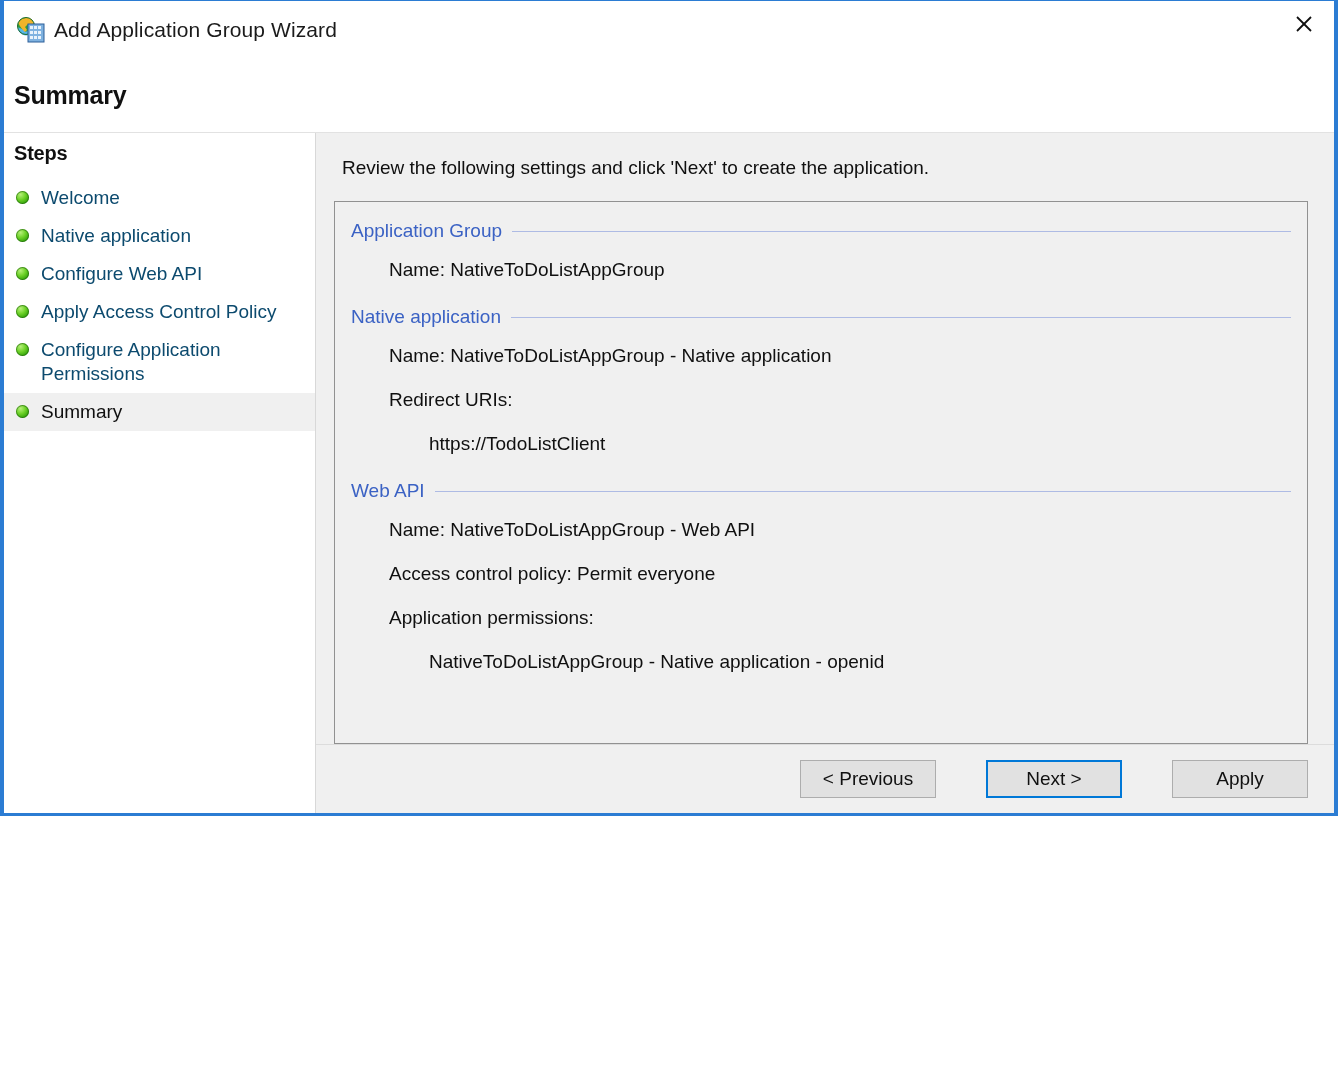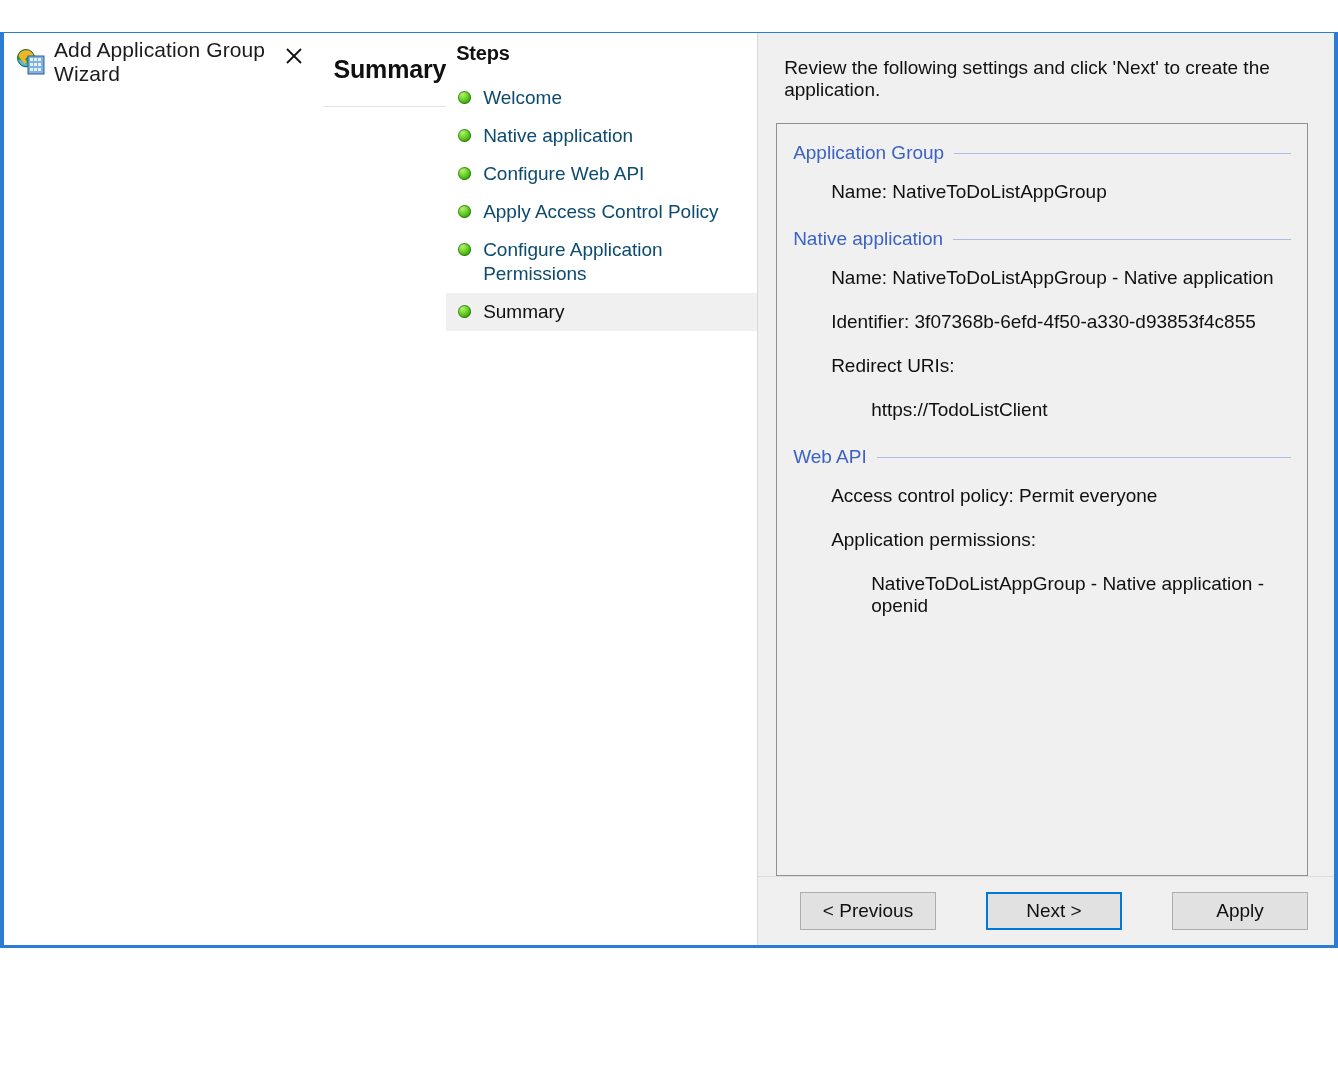--- a/index.html
+++ b/index.html
@@ -11,30 +11,29 @@
     width: 1338px;
     height: 1066px;
     font-family: "Liberation Sans", sans-serif;
     overflow: hidden;
   }
 
   
   #window {
     position: relative;
     width: 1338px;
-    height: 916px;
+    height: 816px;
     box-sizing: border-box;
     border-left: 4px solid #2b7cd3;
     border-right: 4px solid #2b7cd3;
     border-bottom: 3px solid #2b7cd3;
     border-top: 1px solid #2b7cd3;
     background: #ffffff;
     display: flex;
-    flex-direction: row;
-    margin-top: 32px;
+    flex-direction: column;
   }
 
   
   #titlebar {
     height: 58px;
     min-height: 58px;
     background: #ffffff;
     display: flex;
     align-items: center;
     position: relative;
@@ -296,29 +295,29 @@
           </div>
           <div class="section-body">
             <div class="detail-line">Name: NativeToDoListAppGroup</div>
           </div>
           <div class="section-head">
             <span class="sh-label">Native application</span>
             <span class="sh-rule"></span>
           </div>
           <div class="section-body">
             <div class="detail-line">Name: NativeToDoListAppGroup - Native application</div>
-            <div class="detail-line">Identifier: 3f07368b-6efd-4f50-a330-d93853f4c855</div>
             <div class="detail-line">Redirect URIs:</div>
             <div class="detail-line sub">https://TodoListClient</div>
           </div>
           <div class="section-head">
             <span class="sh-label">Web API</span>
             <span class="sh-rule"></span>
           </div>
           <div class="section-body">
+            <div class="detail-line">Name: NativeToDoListAppGroup - Web API</div>
             <div class="detail-line">Access control policy: Permit everyone</div>
             <div class="detail-line">Application permissions:</div>
             <div class="detail-line sub">NativeToDoListAppGroup - Native application - openid</div>
           </div>
         </div>
 
       <div id="footer">
           <div class="btn">&lt; Previous</div>
           <div class="btn default">Next &gt;</div>
           <div class="btn">Apply</div>

